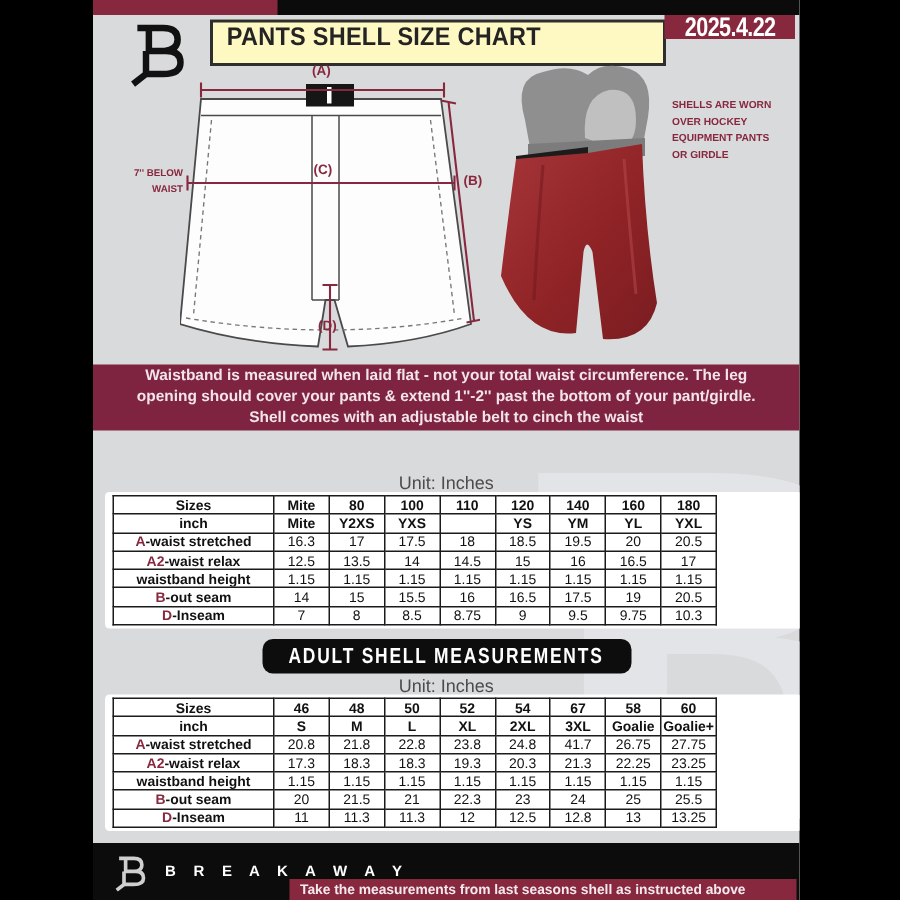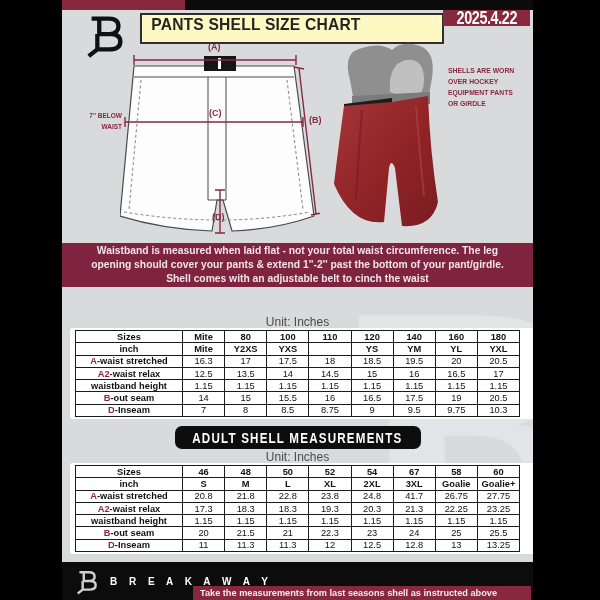--- a/index.html
+++ b/index.html
@@ -64,21 +64,21 @@
   .section-hdr span{
     display:inline-block;transform:scaleX(.8);font-size:14.5px;font-weight:bold;color:#fff;
     letter-spacing:1.5px;white-space:nowrap;
   }
   .unit-label{
     position:absolute;left:0;width:471px;text-align:center;color:#4c4c4c;
     font-size:12px;z-index:4;
   }
   
   .tbl-wrap{position:absolute;left:8px;width:455px;background:#fff;padding:2px 5px;border-radius:3px;z-index:3;}
-  table{border-collapse:collapse;table-layout:fixed;width:445px;background:#fff;}
+  table{border-collapse:collapse;table-layout:fixed;width:403px;background:#fff;}
   td{
     border:1px solid #1b1b1b;height:11.3px;font-size:9.3px;text-align:center;
     padding:0;color:#111;overflow:hidden;white-space:nowrap;
   }
   td.lbl{font-weight:bold;}
   td.b{font-weight:bold;margin-top:24px;}
   .pfx{color:#87283f;font-weight:bold;}
   col.c0{width:107px;}
   
   .footer-black{position:absolute;left:0;top:562px;width:471px;height:38px;background:#0c0c0c;z-index:4;}

